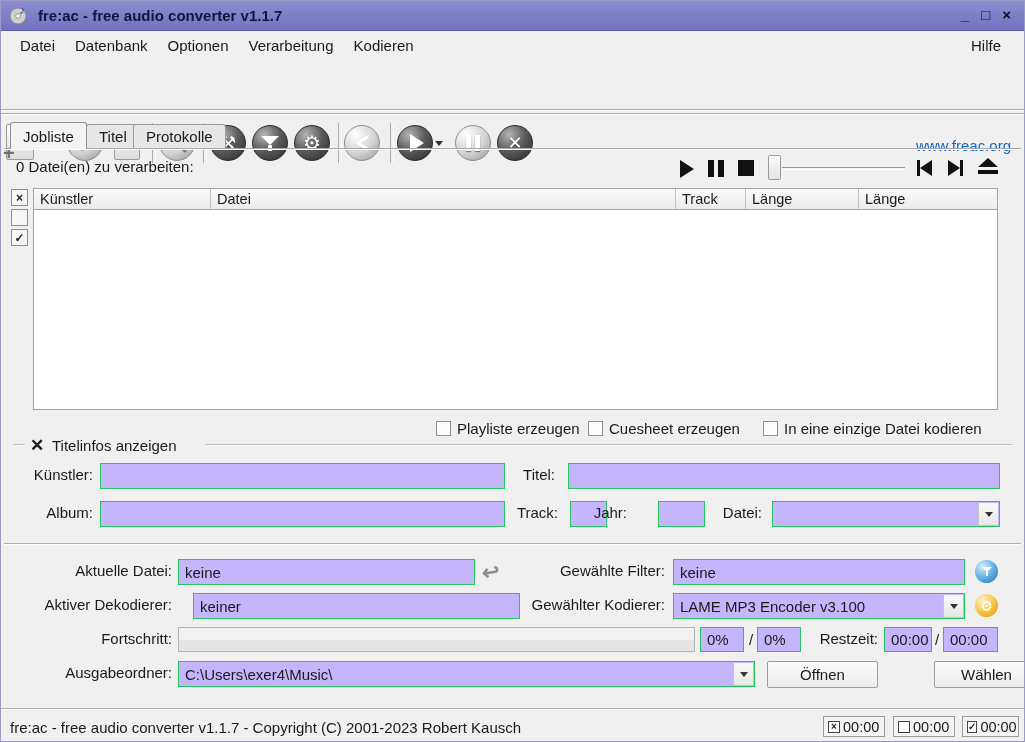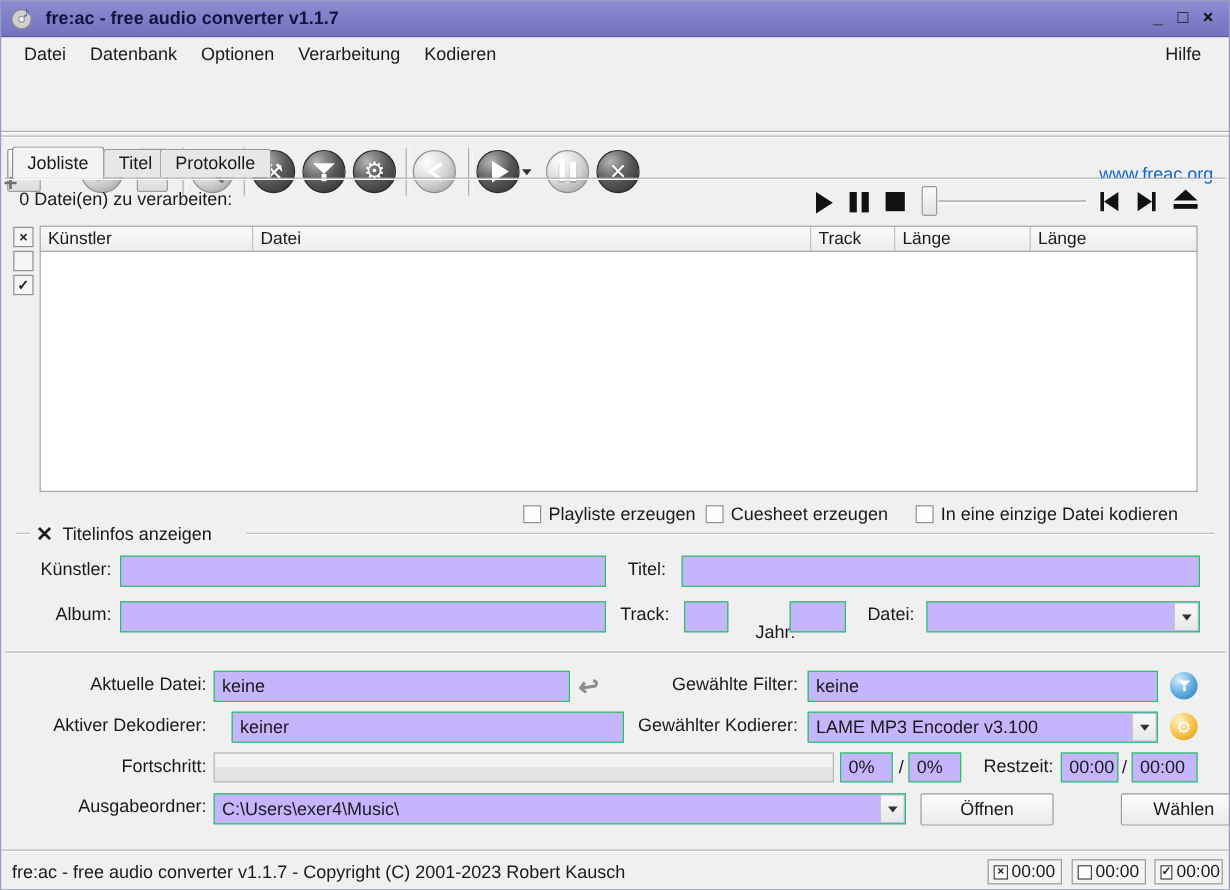--- a/index.html
+++ b/index.html
@@ -259,21 +259,21 @@
 
 <div class="lbl" style="left:0px;top:466px;width:93px;">Künstler:</div>
 <input class="tfield" style="left: 100px; top: 463px; width: 405px;">
 <div class="lbl" style="left:500px;top:466px;width:55px;">Titel:</div>
 <input class="tfield" style="left: 568px; top: 463px; width: 432px;">
 
 <div class="lbl" style="left:0px;top:504px;width:93px;">Album:</div>
 <input class="tfield" style="left: 100px; top: 501px; width: 405px;">
 <div class="lbl" style="left:505px;top:504px;width:53px;">Track:</div>
 <input class="tfield" style="left: 570px; top: 501px; width: 37px;">
-<div class="lbl" style="left:620px;top:504px;width:43px;margin-top:15px;">Jahr:</div>
+<div class="lbl" style="left:584px;top:504px;width:43px;">Jahr:</div>
 <input class="tfield" style="left: 658px; top: 501px; width: 47px;">
 <div class="lbl" style="left:700px;top:504px;width:62px;">Datei:</div>
 <div class="tfield combo" style="left:772px;top:501px;width:228px;">
   <span class="arrowbtn">
       <i></i>
     </span>
 </div>
 
 <div class="groove" style="top:543px;left:4px;width:1017px;"></div>
 

